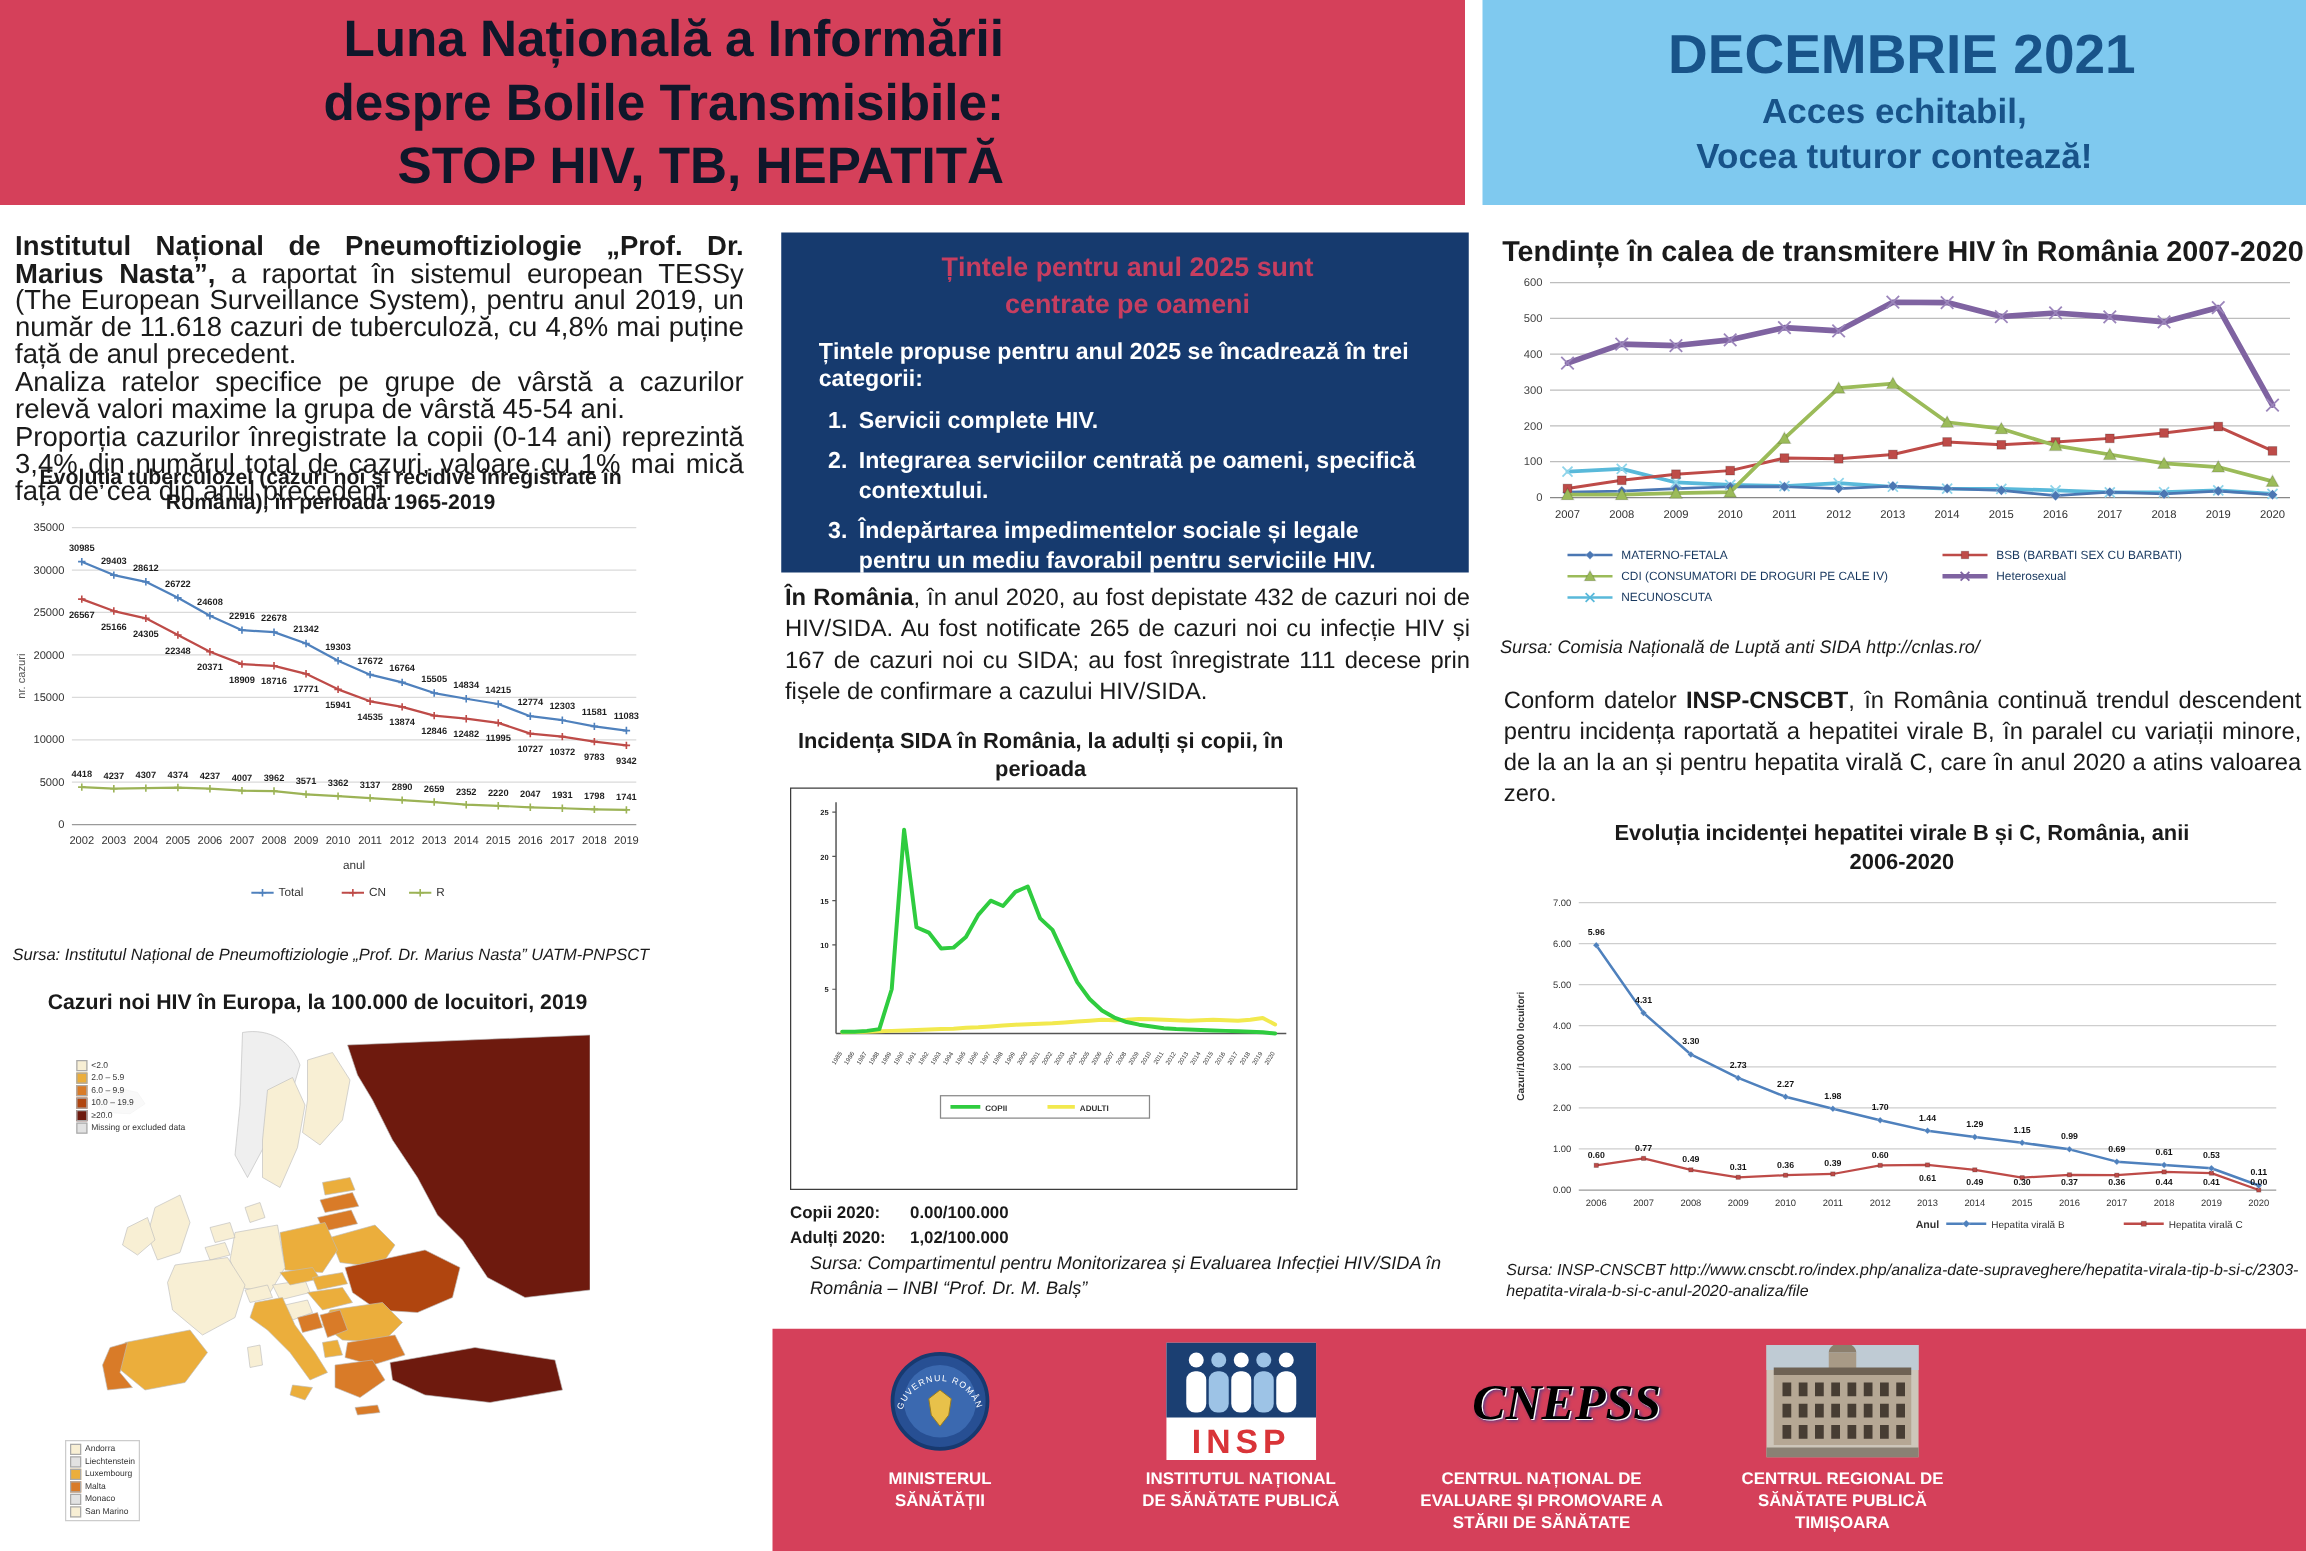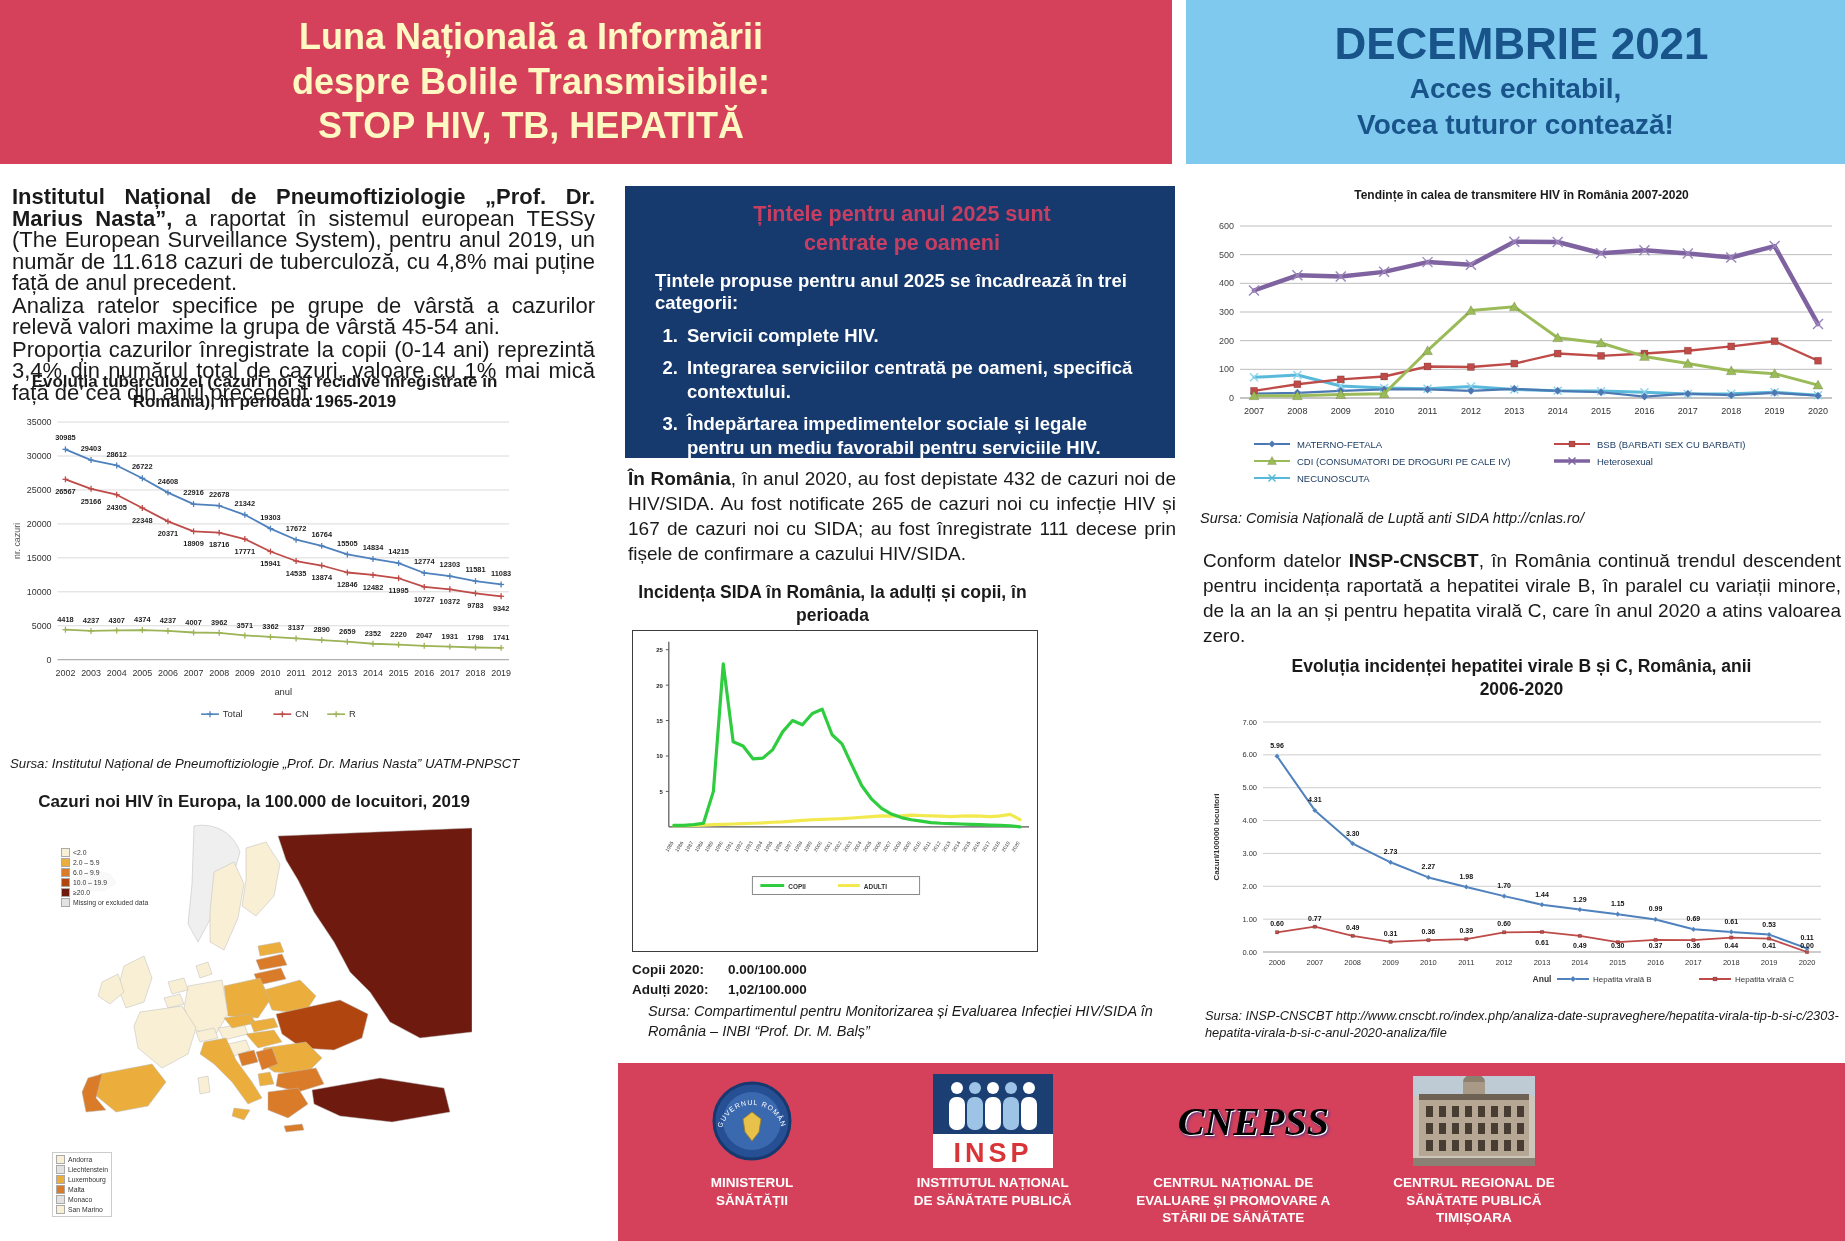--- a/index.html
+++ b/index.html
@@ -3,22 +3,22 @@
 <meta charset="utf-8">
 <title>Poster</title>
 <style>
   html,body{margin:0;padding:0;background:#888;}
   .page{position:relative;width:1845px;height:1241px;background:#fff;overflow:hidden;
         font-family:"Liberation Sans",sans-serif;color:#1a1a1a;}
   .abs{position:absolute;}
   
   .hdr-left{left:0;top:0;width:1172px;height:164px;background:#D5405A;display:flex;
             align-items:center;justify-content:center;}
-  .hdr-left-title{white-space:pre-line;color:#fef9c3;font-weight:bold;font-size:36px;
-                  line-height:1.24;text-align:center;padding-right:110px;}
+  .hdr-left-title{white-space:pre-line;color:#0f172a;font-weight:bold;font-size:41px;
+                  line-height:1.24;text-align:right;padding-right:110px;}
   .hdr-right{left:1186px;top:0;width:659px;height:164px;background:#7FC9EF;color:#185389;
              display:flex;flex-direction:column;justify-content:center;text-align:center;}
   .hdr-right-title{font-size:44px;font-weight:bold;line-height:1.05;padding-left:12px;}
   .hdr-right-sub{font-size:28px;font-weight:bold;white-space:pre-line;line-height:1.3;margin-top:4px;}
   
   .left-text{left:12px;top:186px;width:583px;font-size:22px;line-height:21.5px;text-align:justify;}
   .left-text p{margin:0 0 1px 0;}
   .tb-title{left:12px;top:372px;width:505px;text-align:center;font-weight:bold;font-size:17px;
             line-height:1.2;white-space:pre-line;}
   #tb-svg{left:8px;top:412px;}
@@ -42,21 +42,21 @@
   .mid-para{left:628px;top:466px;width:548px;font-size:19px;line-height:1.32;text-align:justify;}
   .sida-title{left:625px;top:581px;width:415px;text-align:center;font-weight:bold;font-size:17.5px;
               white-space:pre-line;line-height:1.3;}
   .sida-box{left:632px;top:630px;width:406px;height:322px;border:1.5px solid #3c3c3c;background:#fff;
             box-sizing:border-box;}
   #sida-svg{width:100%;height:100%;display:block;}
   .sida-stats{left:632px;top:960px;font-size:13.5px;font-weight:bold;line-height:1.5;}
   .sida-stats .lab{display:inline-block;width:96px;}
   .sida-source{left:648px;top:1002px;width:530px;font-style:italic;font-size:14.5px;line-height:1.35;}
   
-  .trends-title{left:1200px;top:188px;width:643px;text-align:center;font-weight:bold;font-size:12px;}
+  .trends-title{left:1200px;top:188px;width:643px;text-align:right;font-weight:bold;font-size:23px;}
   #trends-svg{left:1198px;top:214px;}
   .trends-legend{left:1252px;top:438px;width:590px;display:grid;grid-template-columns:300px 280px;row-gap:5px;}
   .tl-row{display:flex;align-items:center;gap:5px;font-size:9.5px;color:#17375E;}
   .trends-source{left:1200px;top:510px;width:640px;font-style:italic;font-size:14.5px;}
   .right-para{left:1203px;top:548px;width:638px;font-size:19px;line-height:1.32;text-align:justify;}
   .hep-title{left:1205px;top:655px;width:633px;text-align:center;font-weight:bold;font-size:17.5px;
              white-space:pre-line;line-height:1.3;}
   #hep-svg{left:1205px;top:702px;}
   .hep-source{left:1205px;top:1008px;width:636px;font-style:italic;font-size:12.8px;line-height:1.3;
               word-break:break-all;}

